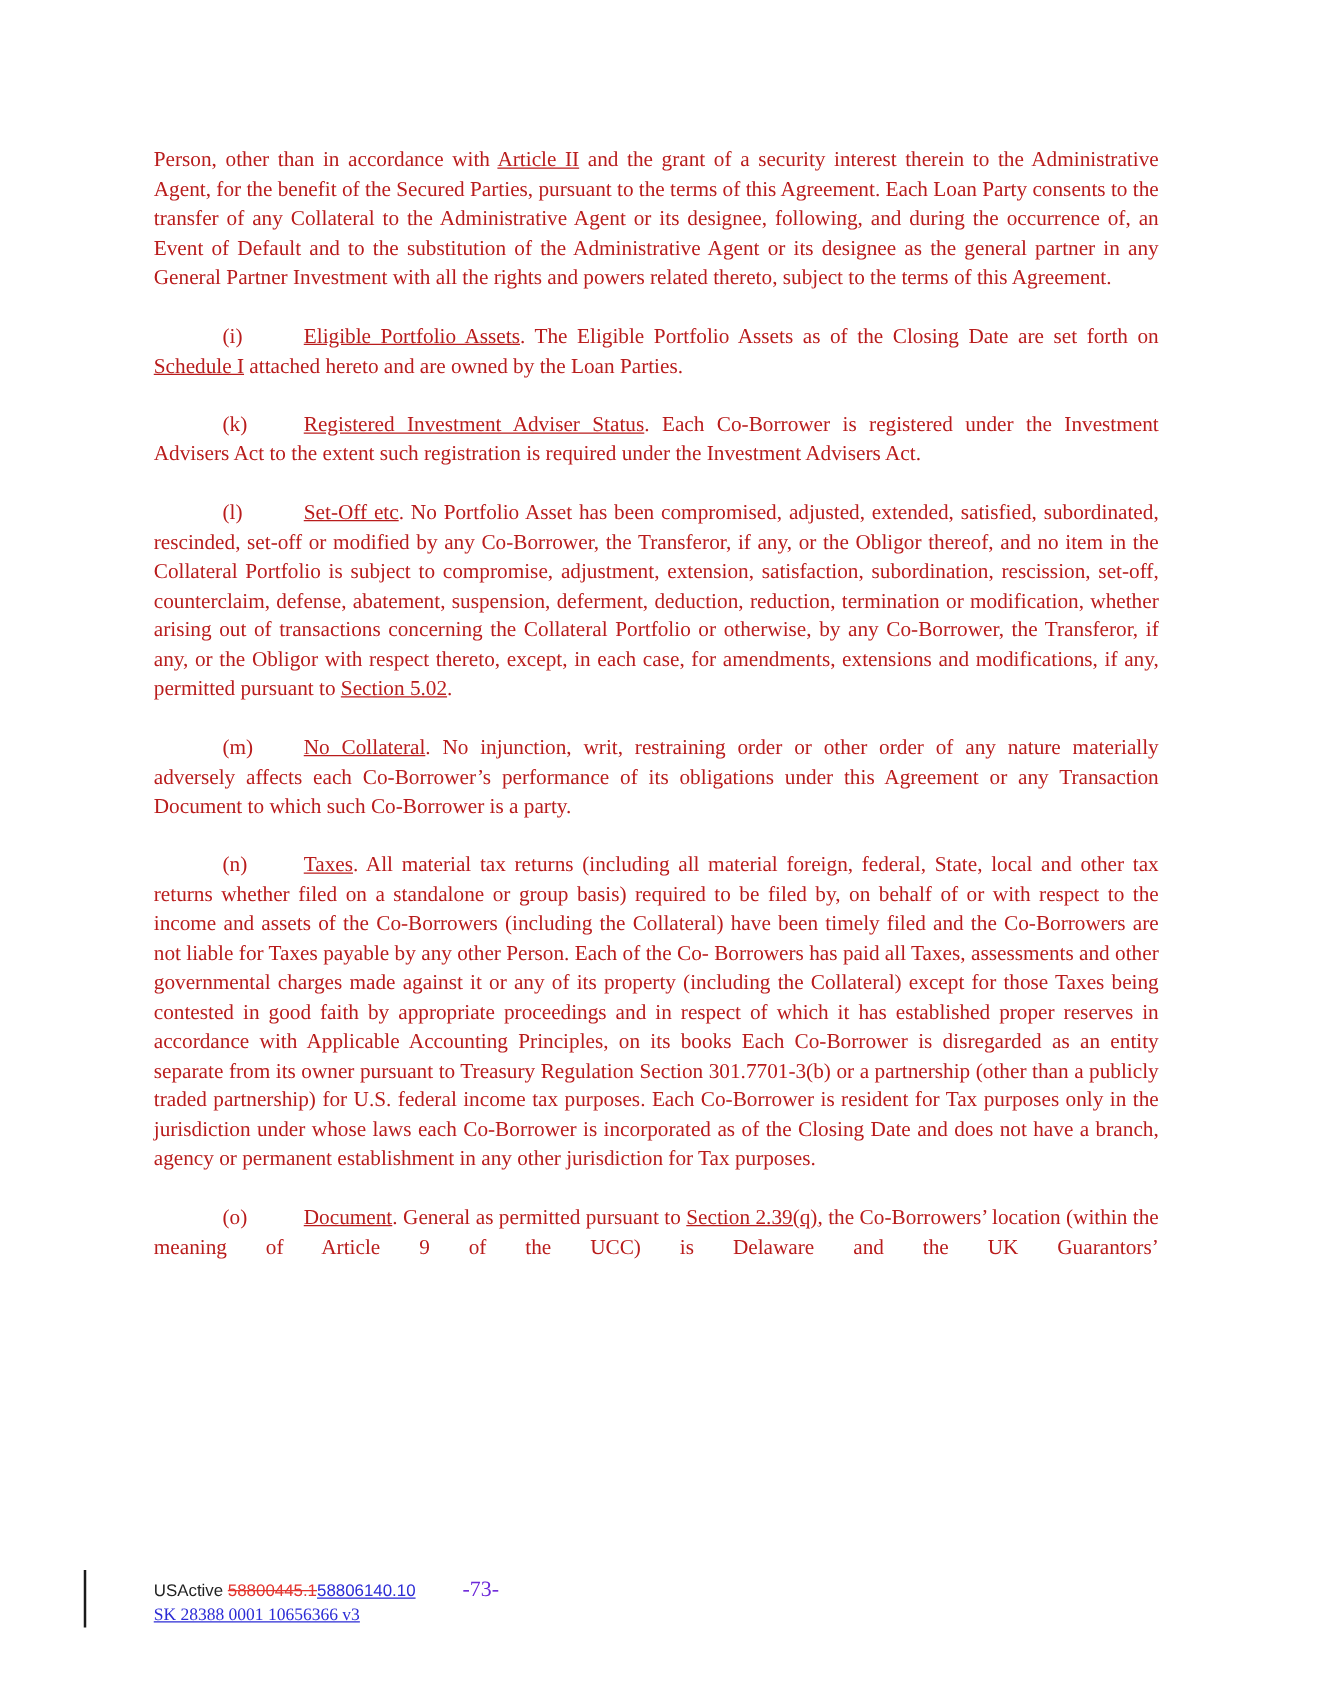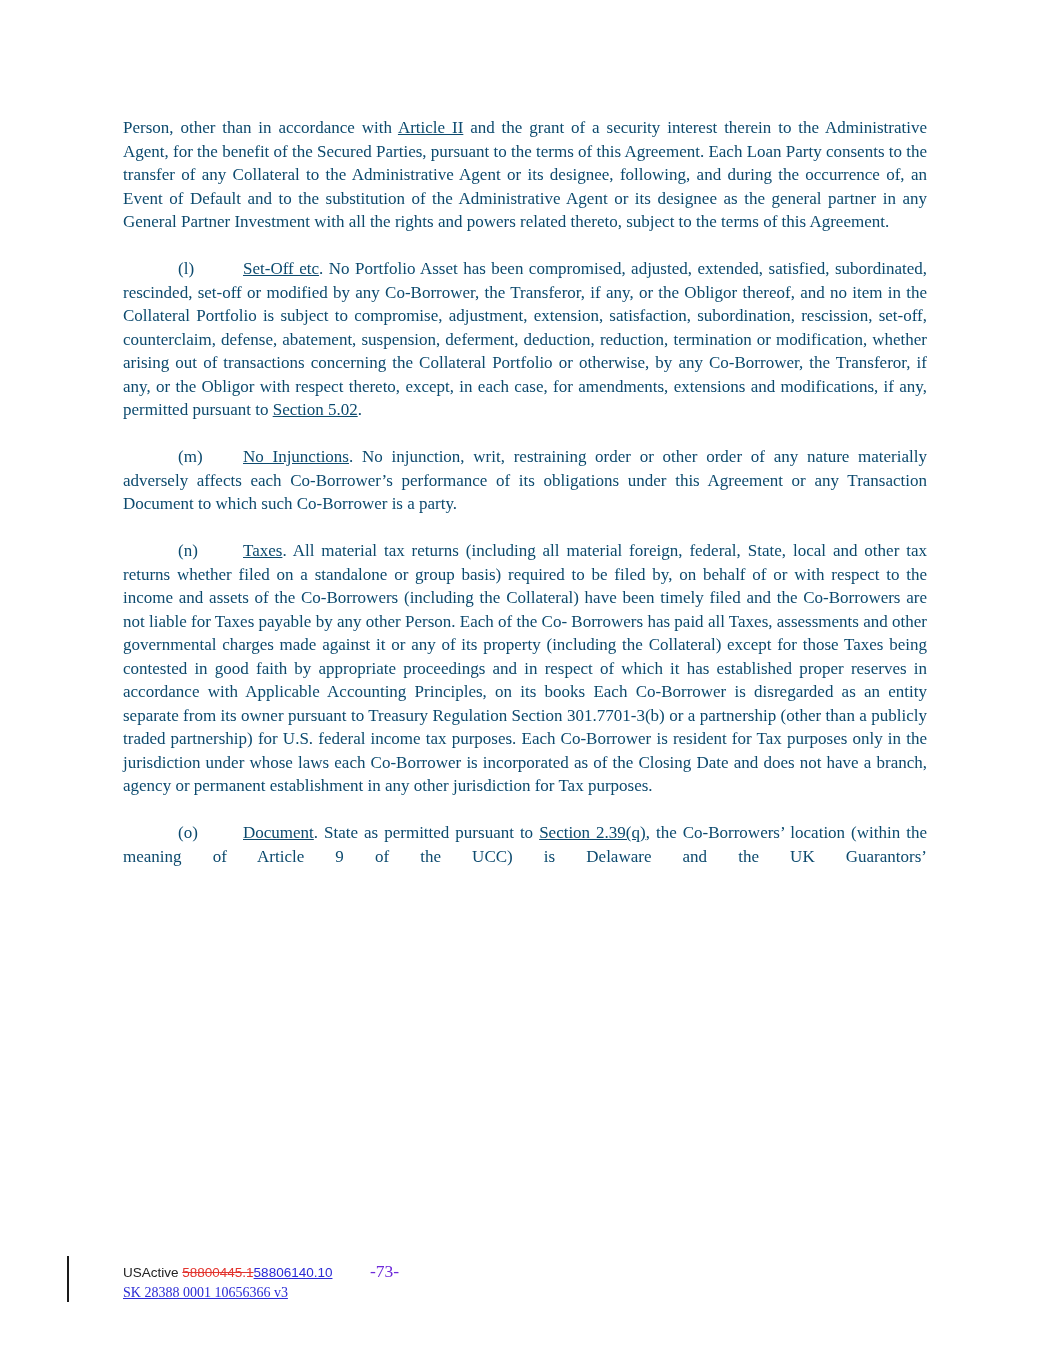--- a/index.html
+++ b/index.html
@@ -13,21 +13,21 @@
   }
   .page-content {
     position:absolute;
     left:123px; top:116px; width:804px;
   }
   p.body-para {
     margin:0 0 23.5px 0;
     font-size:17px;
     line-height:23.5px;
     text-align:justify;
-    color:#0c4a6e;
+    color:#b91c1c;
   }
   p.body-para:last-child { margin-bottom:0; }
   .tab { display:inline-block; width:55px; }
   .plabel { display:inline-block; width:65px; }
   .u, span.u { text-decoration:underline; }
   .cont-last { text-align-last:justify; }
 
   .change-bar {
     position:absolute;
     left:67px; top:1256px;
@@ -69,30 +69,32 @@
   .footer-line2 .ins {
     text-decoration:underline;
   }
 </style>
 </head>
 <body>
 
 <div class="page-content">
   <p class="body-para"><span>Person, other than in accordance with </span><span class="u">Article II</span><span> and the grant of a security interest therein to the Administrative Agent, for the benefit of the Secured Parties, pursuant to the terms of this Agreement. Each Loan Party consents to the transfer of any Collateral to the Administrative Agent or its designee, following, and during the occurrence of, an Event of Default and to the substitution of the Administrative Agent or its designee as the general partner in any General Partner Investment with all the rights and powers related thereto, subject to the terms of this Agreement.</span></p>
 
+  <p class="body-para"><span class="tab"></span><span class="plabel">(i)</span><span><span class="u">Eligible Portfolio Assets</span><span>. The Eligible Portfolio Assets as of the Closing Date are set forth on </span><span class="u">Schedule I</span><span> attached hereto and are owned by the Loan Parties.</span></span></p>
 
 
+  <p class="body-para"><span class="tab"></span><span class="plabel">(k)</span><span><span class="u">Registered Investment Adviser Status</span><span>. Each Co-Borrower is registered under the Investment Advisers Act to the extent such registration is required under the Investment Advisers Act.</span></span></p>
 
   <p class="body-para"><span class="tab"></span><span class="plabel">(l)</span><span><span class="u">Set-Off etc</span><span>. No Portfolio Asset has been compromised, adjusted, extended, satisfied, subordinated, rescinded, set-off or modified by any Co-Borrower, the Transferor, if any, or the Obligor thereof, and no item in the Collateral Portfolio is subject to compromise, adjustment, extension, satisfaction, subordination, rescission, set-off, counterclaim, defense, abatement, suspension, deferment, deduction, reduction, termination or modification, whether arising out of transactions concerning the Collateral Portfolio or otherwise, by any Co-Borrower, the Transferor, if any, or the Obligor with respect thereto, except, in each case, for amendments, extensions and modifications, if any, permitted pursuant to </span><span class="u">Section 5.02</span><span>.</span></span></p>
 
-  <p class="body-para"><span class="tab"></span><span class="plabel">(m)</span><span><span class="u">No Injunctions</span><span>. No injunction, writ, restraining order or other order of any nature materially adversely affects each Co-Borrower’s performance of its obligations under this Agreement or any Transaction Document to which such Co-Borrower is a party.</span></span></p>
+  <p class="body-para"><span class="tab"></span><span class="plabel">(m)</span><span><span class="u">No Collateral</span><span>. No injunction, writ, restraining order or other order of any nature materially adversely affects each Co-Borrower’s performance of its obligations under this Agreement or any Transaction Document to which such Co-Borrower is a party.</span></span></p>
 
   <p class="body-para"><span class="tab"></span><span class="plabel">(n)</span><span><span class="u">Taxes</span><span>. All material tax returns (including all material foreign, federal, State, local and other tax returns whether filed on a standalone or group basis) required to be filed by, on behalf of or with respect to the income and assets of the Co-Borrowers (including the Collateral) have been timely filed and the Co-Borrowers are not liable for Taxes payable by any other Person. Each of the Co- Borrowers has paid all Taxes, assessments and other governmental charges made against it or any of its property (including the Collateral) except for those Taxes being contested in good faith by appropriate proceedings and in respect of which it has established proper reserves in accordance with Applicable Accounting Principles, on its books Each Co-Borrower is disregarded as an entity separate from its owner pursuant to Treasury Regulation Section 301.7701-3(b) or a partnership (other than a publicly traded partnership) for U.S. federal income tax purposes. Each Co-Borrower is resident for Tax purposes only in the jurisdiction under whose laws each Co-Borrower is incorporated as of the Closing Date and does not have a branch, agency or permanent establishment in any other jurisdiction for Tax purposes.</span></span></p>
 
-  <p class="body-para cont-last"><span class="tab"></span><span class="plabel">(o)</span><span><span class="u">Document</span><span>. State as permitted pursuant to </span><span class="u">Section 2.39(q)</span><span>, the Co-Borrowers’ location (within the meaning of Article 9 of the UCC) is Delaware and the UK Guarantors’</span></span></p>
+  <p class="body-para cont-last"><span class="tab"></span><span class="plabel">(o)</span><span><span class="u">Document</span><span>. General as permitted pursuant to </span><span class="u">Section 2.39(q)</span><span>, the Co-Borrowers’ location (within the meaning of Article 9 of the UCC) is Delaware and the UK Guarantors’</span></span></p>
 </div>
 
 <div class="change-bar"></div>
 
 <div class="footer-line1"><span>USActive </span><span class="del" style="color: rgb(227, 52, 46);">58800445.1</span><span class="ins" style="color: rgb(43, 43, 213);">58806140.10</span></div>
 
 <div class="page-number">-73-</div>
 
 <div class="footer-line2"><span class="ins" style="color: rgb(43, 43, 213);">SK 28388 0001 10656366 v3</span></div>
 

